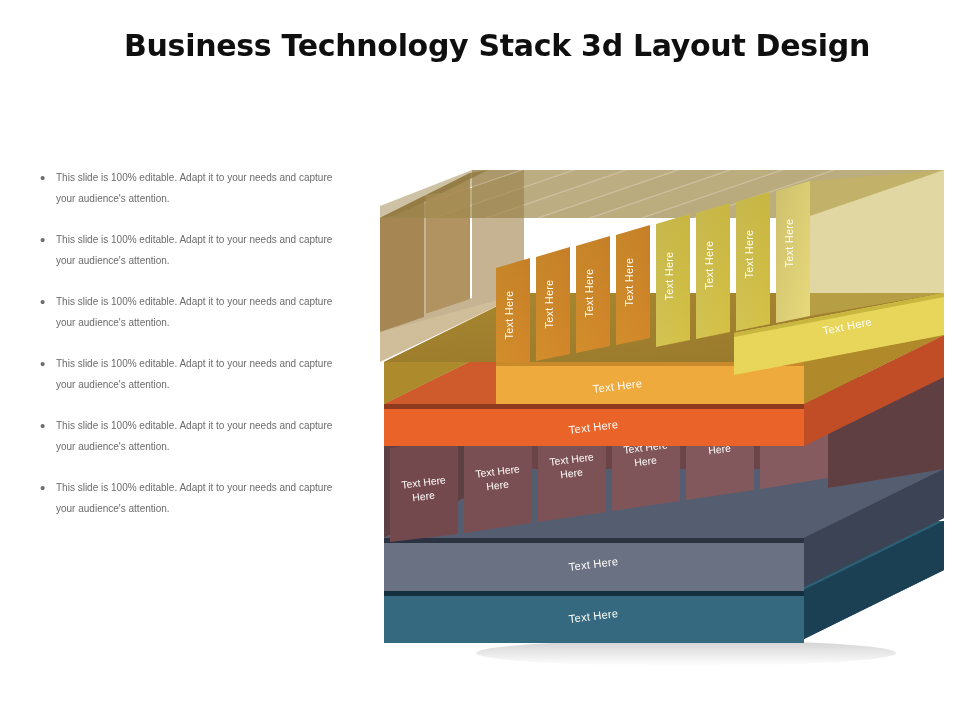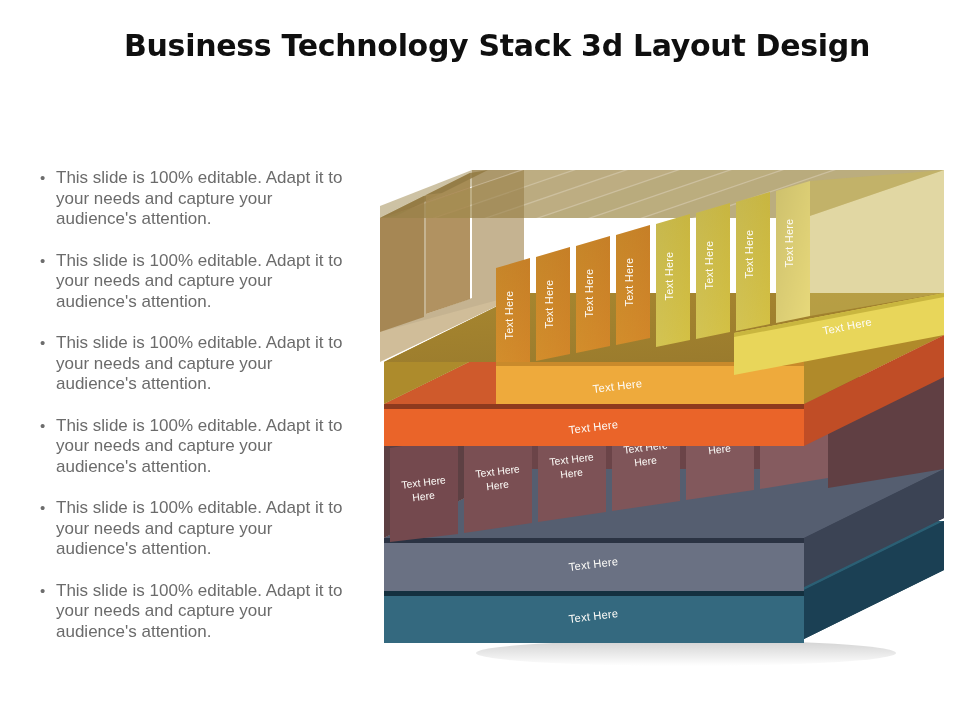--- a/index.html
+++ b/index.html
@@ -53,21 +53,21 @@
     width: 16px;
     color: #6d6d6d;
     font-size: 15px;
     line-height: 20px;
     text-align: left;
     padding-left: 2px;
   }
   .bullet-text {
     flex: 1 1 auto;
     color: #6b6b6b;
-    font-size: 17px;
+    font-size: 10px;
     line-height: 20.5px;
     font-family: "Liberation Sans", sans-serif;
   }
 
   
   .diagram {
     position: absolute;
     left: 356px;
     top: 150px;
     width: 604px;

